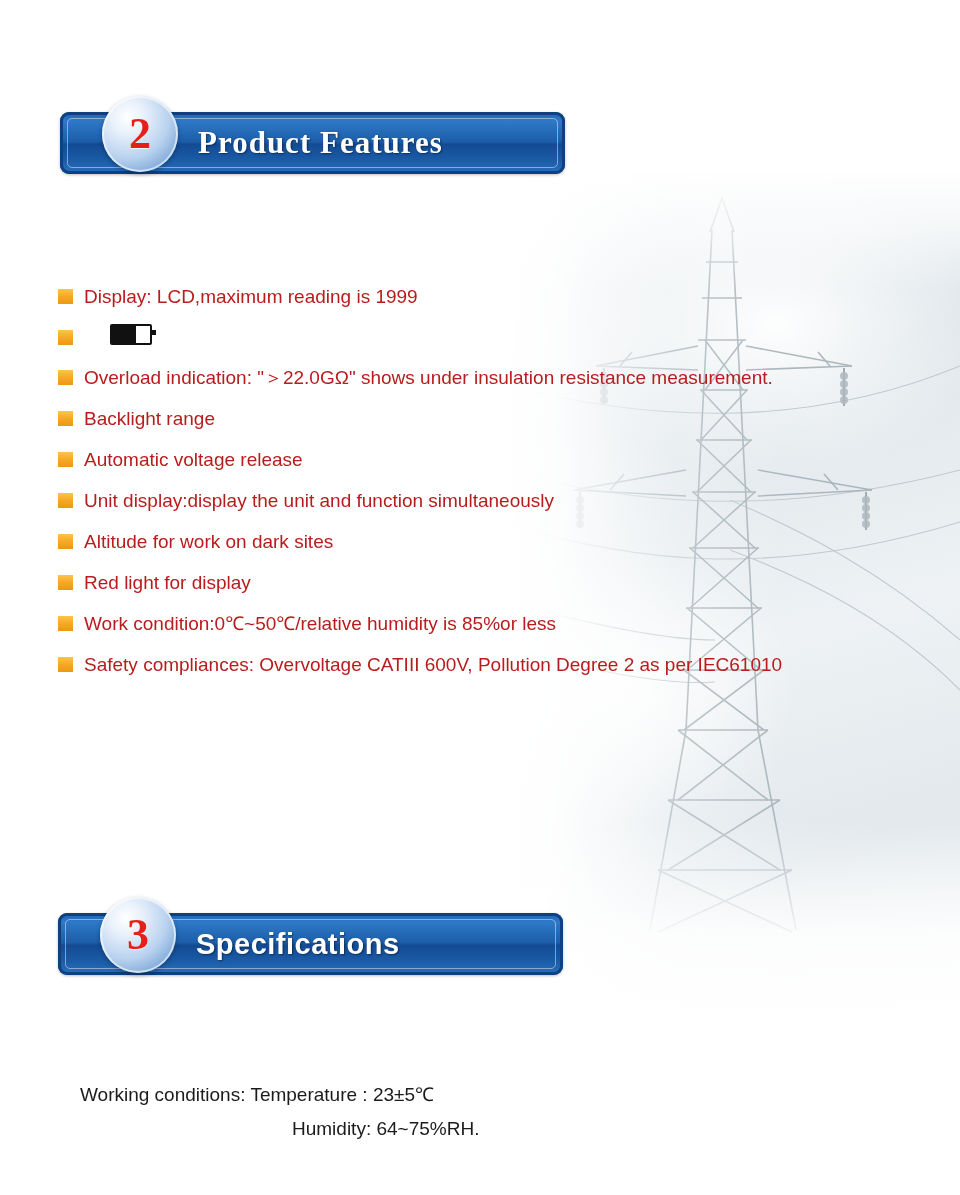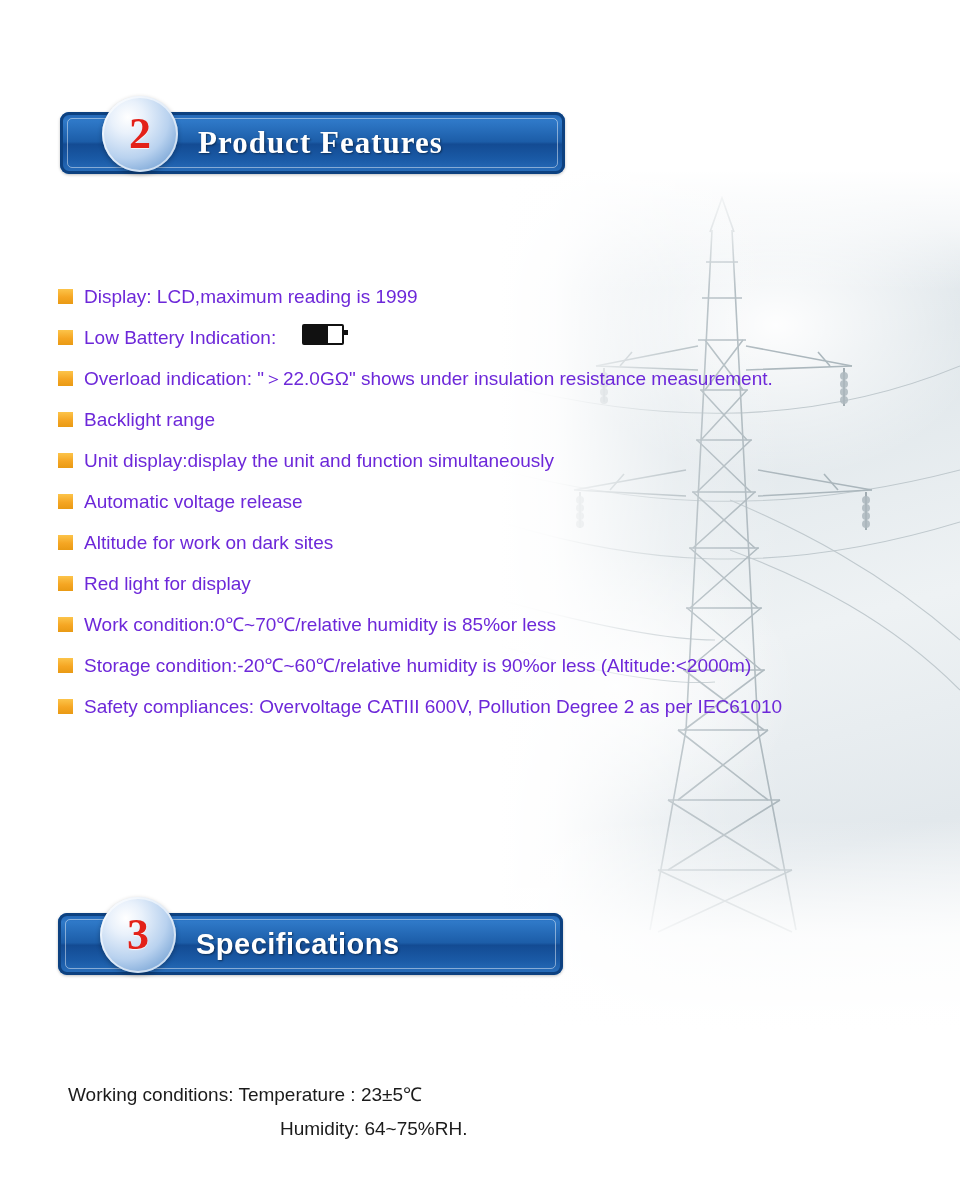--- a/index.html
+++ b/index.html
@@ -133,21 +133,21 @@
   .bullet {
     width: 15px;
     height: 15px;
     background: linear-gradient(to bottom, #fcc44a 0%, #f5a623 55%, #e99a14 100%);
     flex: 0 0 auto;
     margin-top: 6px;
     margin-right: 11px;
   }
   .feature-text {
     font-size: 19px;
-    color: #6d28d9;
+    color: #b91c1c;
     line-height: 27px;
     white-space: nowrap;
     text-align: right;
   }
   .battery-icon {
     display: inline-block;
     width: 38px;
     height: 17px;
     margin-left: 26px;
     position: relative;
@@ -162,21 +162,21 @@
     right: -6px;
     top: 4px;
     width: 4px;
     height: 5px;
     background: #111;
   }
 
   
   .spec-lines {
     position: absolute;
-    left: 68px;
+    left: 80px;
     top: 1078px;
     width: 860px;
   }
   .spec-line {
     font-size: 19px;
     color: #1b1b1b;
     line-height: 34px;
     white-space: nowrap;
   }
   .spec-line.indent { padding-left: 212px; }
@@ -266,63 +266,58 @@
 
 <div class="feature-list">
 
   <div class="feature-item">
     <div class="bullet"></div>
     <div class="feature-text">Display: LCD,maximum reading is 1999</div>
   </div>
 
   <div class="feature-item">
     <div class="bullet"></div>
-    <div class="feature-text">Low Battery Indication:</div>
     <span class="battery-icon"></span>
   </div>
 
   <div class="feature-item">
     <div class="bullet"></div>
     <div class="feature-text">Overload indication: "＞22.0GΩ" shows under insulation resistance measurement.</div>
   </div>
 
   <div class="feature-item">
     <div class="bullet"></div>
     <div class="feature-text">Backlight range</div>
   </div>
 
   <div class="feature-item">
     <div class="bullet"></div>
+    <div class="feature-text">Automatic voltage release</div>
+  </div>
+
+  <div class="feature-item">
+    <div class="bullet"></div>
     <div class="feature-text">Unit display:display the unit and function simultaneously</div>
   </div>
 
   <div class="feature-item">
     <div class="bullet"></div>
-    <div class="feature-text">Automatic voltage release</div>
-  </div>
-
-  <div class="feature-item">
-    <div class="bullet"></div>
     <div class="feature-text">Altitude for work on dark sites</div>
   </div>
 
   <div class="feature-item">
     <div class="bullet"></div>
     <div class="feature-text">Red light for display</div>
   </div>
 
   <div class="feature-item">
     <div class="bullet"></div>
-    <div class="feature-text">Work condition:0℃~70℃/relative humidity is 85%or less</div>
-  </div>
-
-  <div class="feature-item">
-    <div class="bullet"></div>
-    <div class="feature-text">Storage condition:-20℃~60℃/relative humidity is 90%or less (Altitude:&lt;2000m)</div>
-  </div>
+    <div class="feature-text">Work condition:0℃~50℃/relative humidity is 85%or less</div>
+  </div>
+
 
   <div class="feature-item">
     <div class="bullet"></div>
     <div class="feature-text">Safety compliances: Overvoltage CATIII 600V, Pollution Degree 2 as per IEC61010</div>
   </div>
 
 </div>
 
 <div class="section-banner" style="left:58px; top:913px;">
   <div class="banner-plate"></div>

